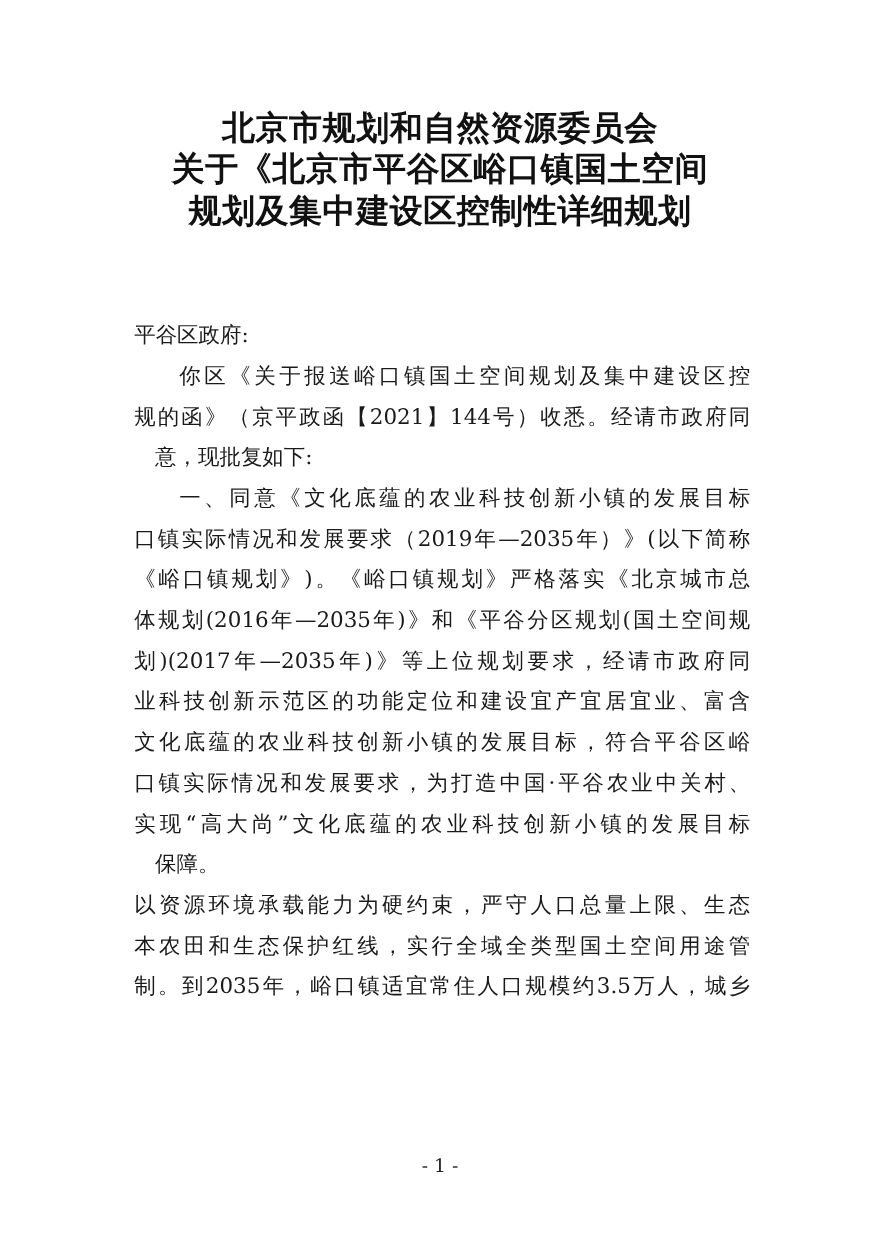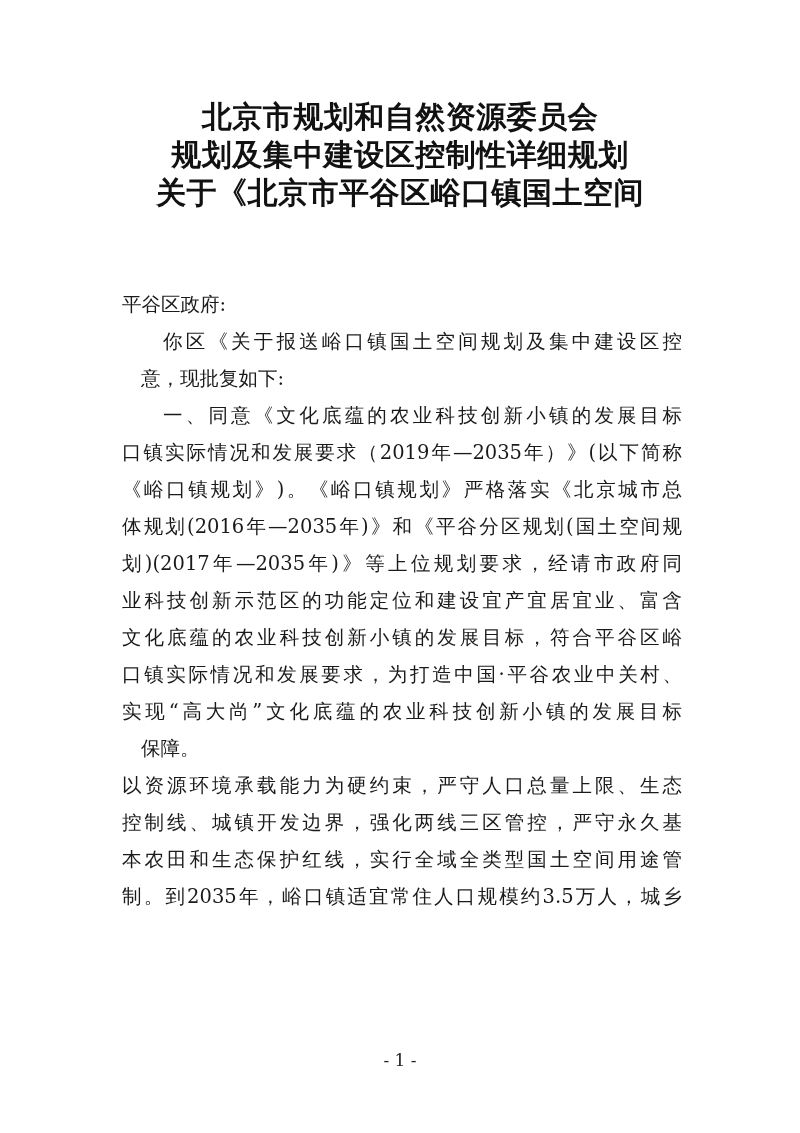--- a/index.html
+++ b/index.html
@@ -32,47 +32,47 @@
       font-size: 17px; color: #222222;
     }
   </style>
 </head>
 <body>
 
 <div class="page">
 
   <div class="title-block">
     <div class="title-line">北京市规划和自然资源委员会</div>
+    <div class="title-line">关于《北京市平谷区峪口镇国土空间</div>
     <div class="title-line">规划及集中建设区控制性详细规划</div>
-    <div class="title-line">关于《北京市平谷区峪口镇国土空间</div>
   </div>
 
   <div class="body-block">
     <div class="body-line salutation">平谷区政府:</div>
 
     <div>
       <div class="body-line indent">你区《关于报送峪口镇国土空间规划及集中建设区控</div>
+      <div class="body-line">规的函》（京平政函【2021】144号）收悉。经请市政府同</div>
       <div class="body-line last">意，现批复如下:</div>
     </div>
 
     <div>
       <div class="body-line indent">一、同意《文化底蕴的农业科技创新小镇的发展目标</div>
       <div class="body-line">口镇实际情况和发展要求（2019年—2035年）》(以下简称</div>
       <div class="body-line">《峪口镇规划》)。《峪口镇规划》严格落实《北京城市总</div>
       <div class="body-line">体规划(2016年—2035年)》和《平谷分区规划(国土空间规</div>
       <div class="body-line">划)(2017年—2035年)》等上位规划要求，经请市政府同</div>
       <div class="body-line">业科技创新示范区的功能定位和建设宜产宜居宜业、富含</div>
       <div class="body-line">文化底蕴的农业科技创新小镇的发展目标，符合平谷区峪</div>
       <div class="body-line">口镇实际情况和发展要求，为打造中国·平谷农业中关村、</div>
       <div class="body-line">实现“高大尚”文化底蕴的农业科技创新小镇的发展目标</div>
       <div class="body-line last">保障。</div>
     </div>
 
     <div>
       <div class="body-line">以资源环境承载能力为硬约束，严守人口总量上限、生态</div>
-      <div class="body-line">控制线、城镇开发边界，强化两线三区管控，严守永久基</div>
       <div class="body-line">本农田和生态保护红线，实行全域全类型国土空间用途管</div>
       <div class="body-line">制。到2035年，峪口镇适宜常住人口规模约3.5万人，城乡</div>
     </div>
   </div>
 
   <div class="page-number">- 1 -</div>
 </div>
 
 </body></html>

